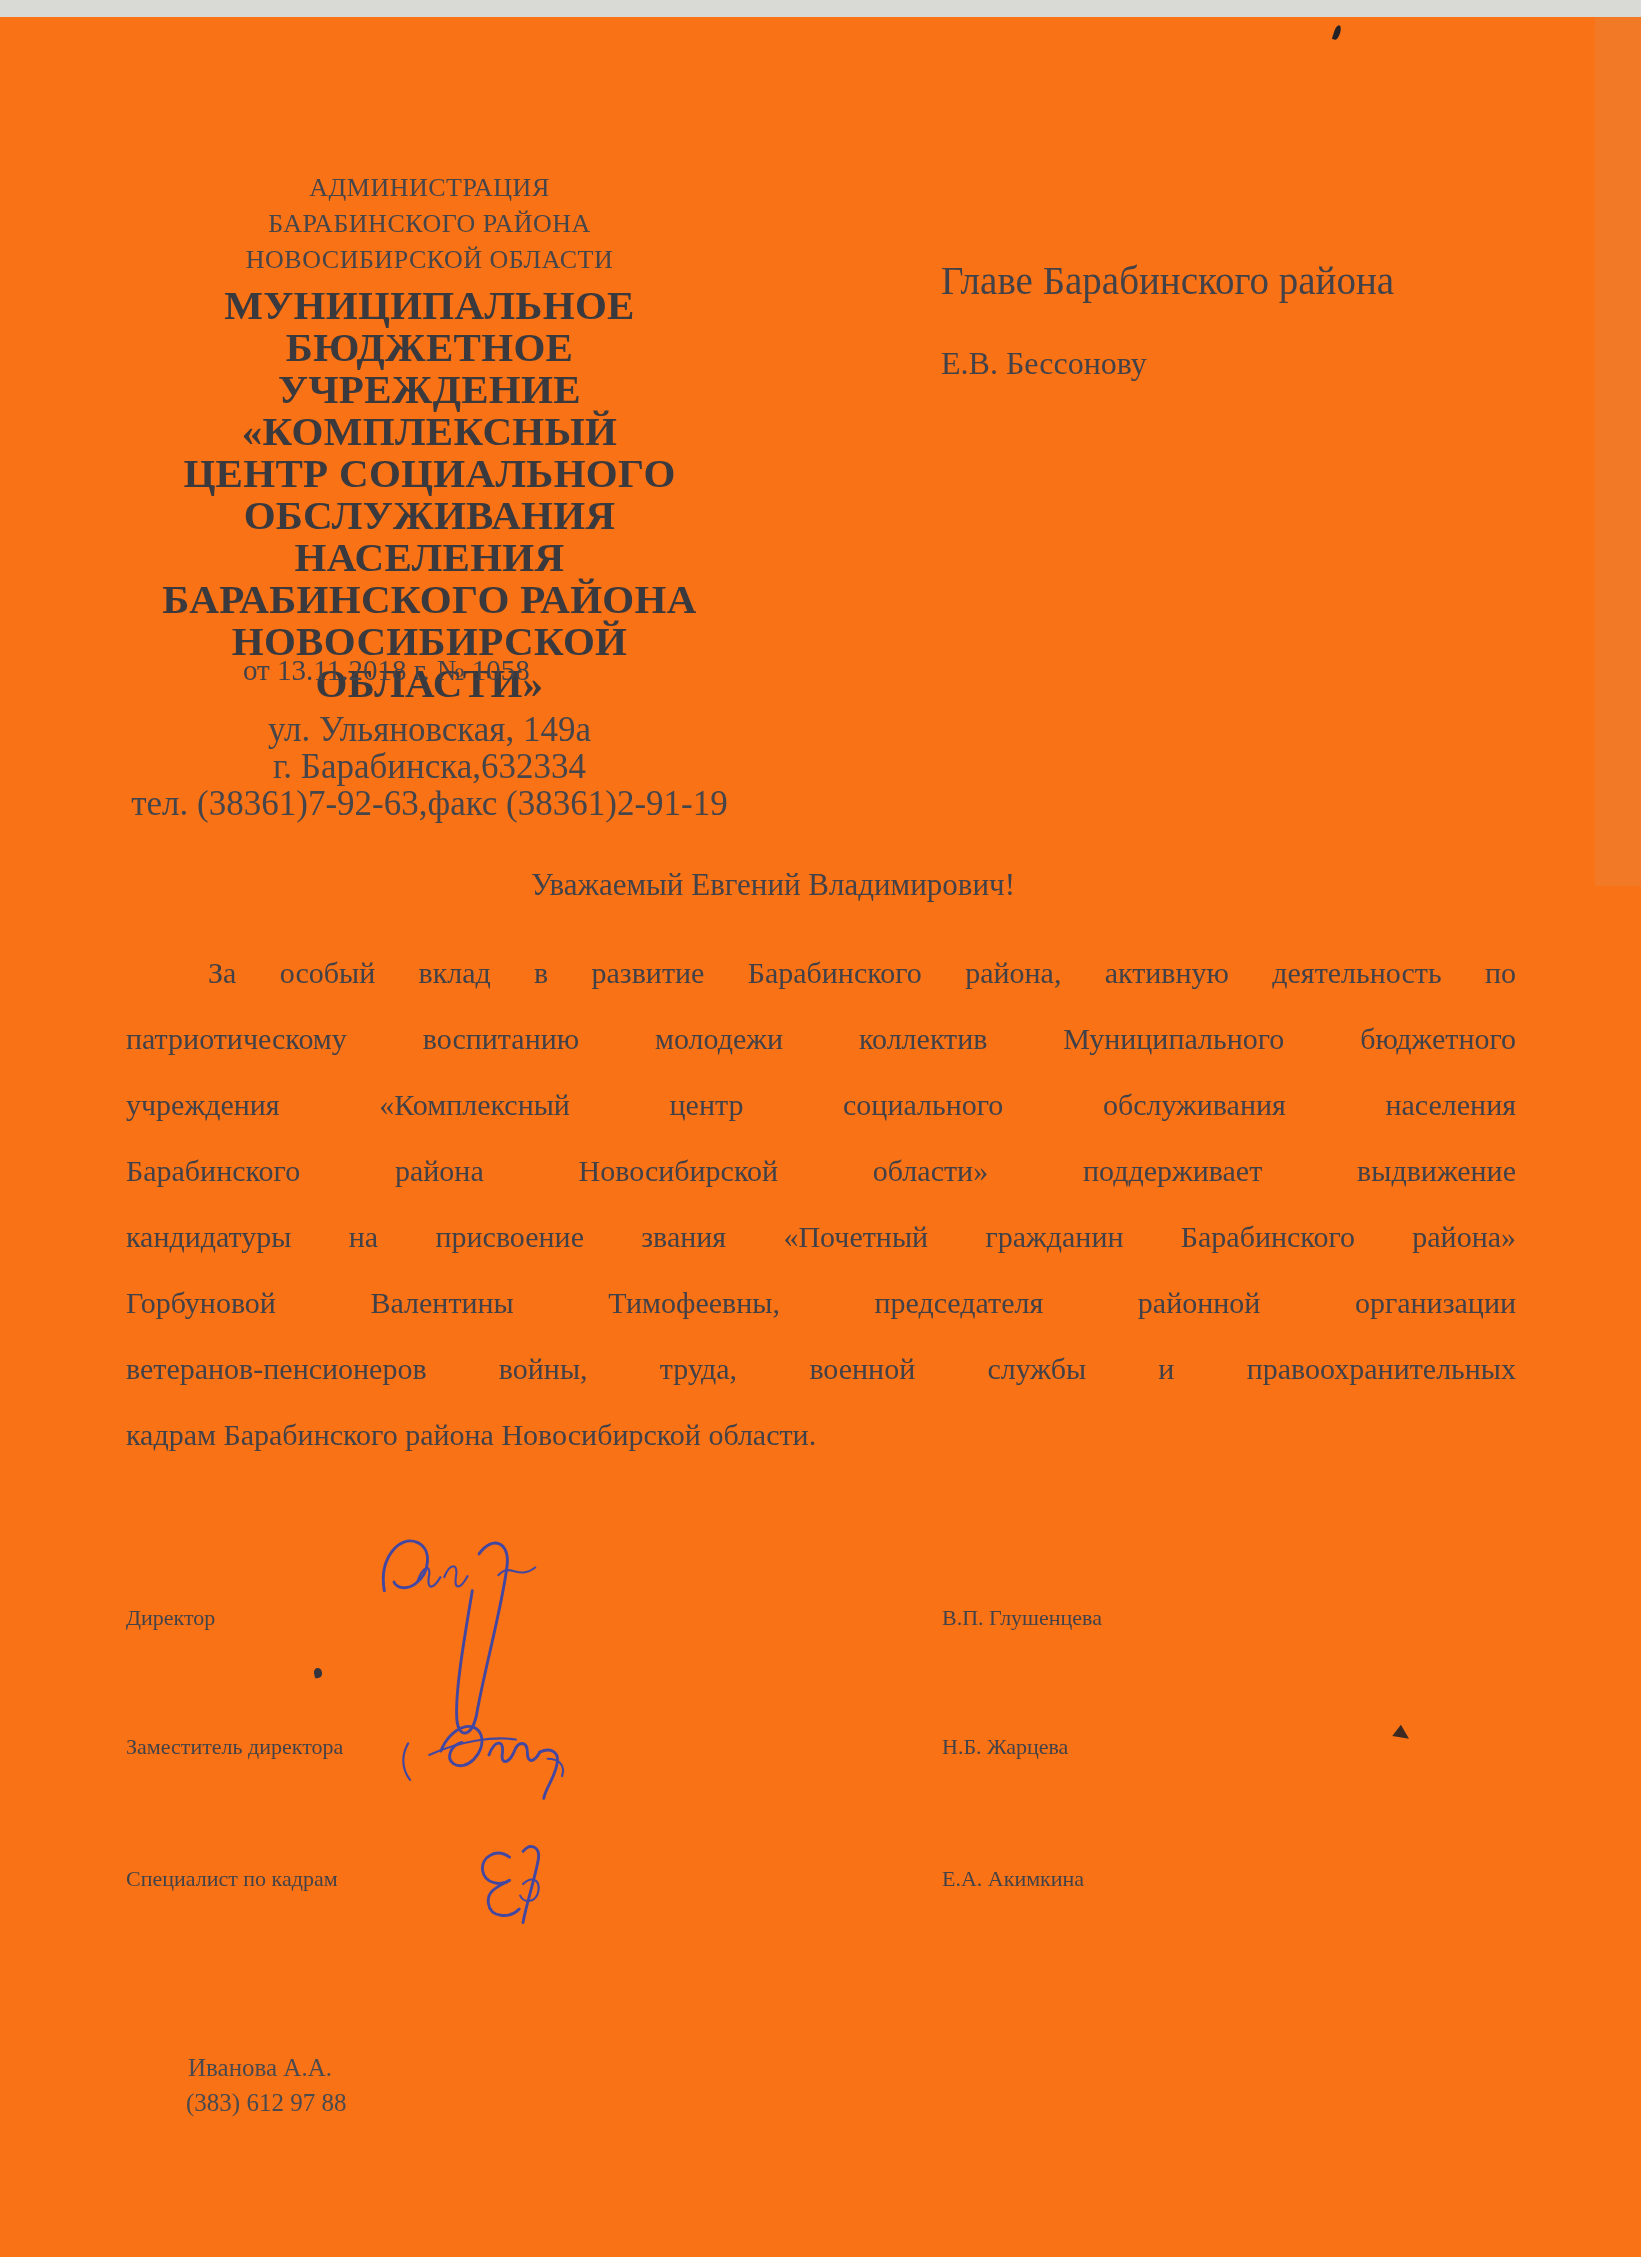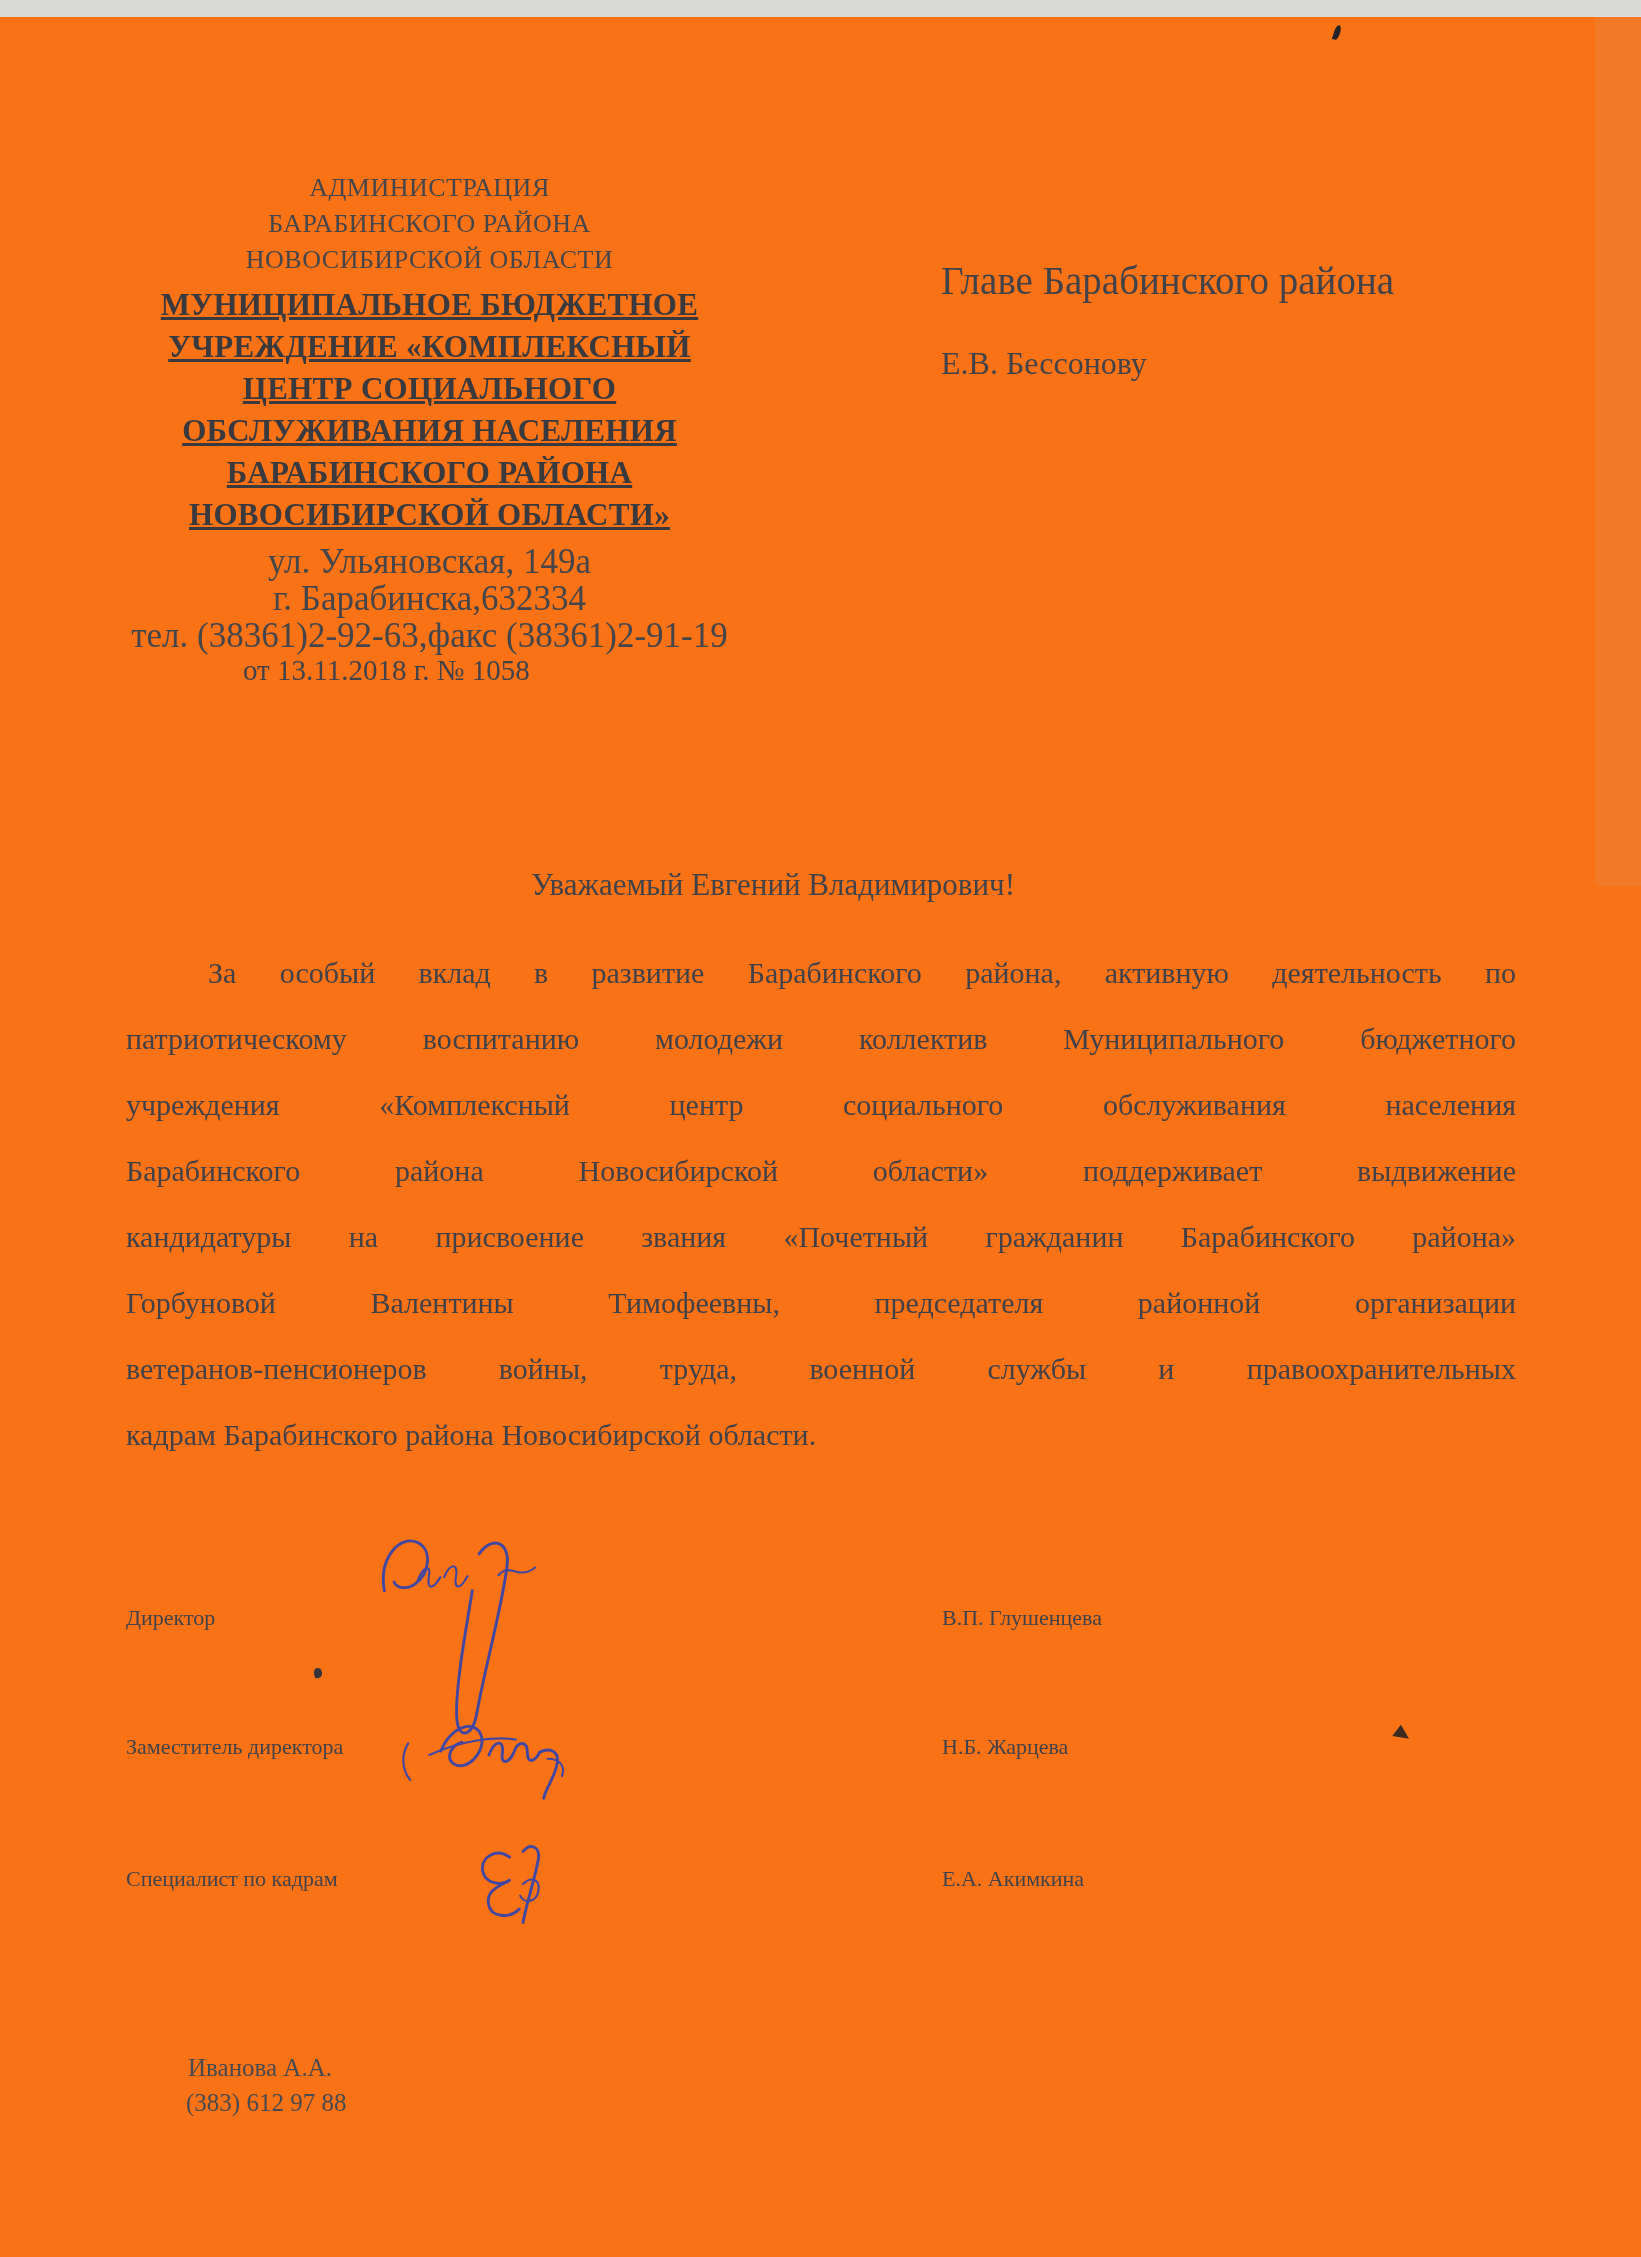--- a/index.html
+++ b/index.html
@@ -5,21 +5,21 @@
   html,body{margin:0;padding:0;background:#d9d9d6;}
   .page{
     position:relative;width:1641px;height:2257px;background:#f97316;
     font-family:"Liberation Serif","DejaVu Serif",serif;color:#403f44;
     overflow:hidden;margin:17px auto;
   }
   .abs{position:absolute;}
   
   .lh{left:130px;top:153px;width:599px;text-align:center;}
   .lh-admin{font-size:26px;line-height:36px;letter-spacing:0.5px;color:#46454a;}
-  .lh-org{font-size:31px;line-height:42px;font-weight:bold;color:#3a393e;letter-spacing:0.3px;margin-top:5.8px;text-decoration:underline;}
+  .lh-org{font-size:41px;line-height:42px;font-weight:bold;color:#3a393e;letter-spacing:0.3px;margin-top:5.8px;}
   .lh-addr{font-size:35px;line-height:37px;margin-top:7.7px;color:#46454a;}
   .ref1{left:243px;top:637px;font-size:29px;color:#434248;}
   .ref2{left:185px;top:680px;font-size:29px;color:#434248;white-space:nowrap;}
   .blank{display:inline-block;border-bottom:1.9px solid #55545c;height:23px;vertical-align:-5.8px;margin:0 8.7px;}
   .blank1{width:70px;}
   .blank2{width:182px;}
   
   .addr-line1{left:941px;top:241px;font-size:39px;color:#434248;}
   .addr-line2{left:941px;top:328px;font-size:32px;color:#434248;}
   
@@ -64,21 +64,21 @@
       <div>МУНИЦИПАЛЬНОЕ БЮДЖЕТНОЕ</div>
       <div>УЧРЕЖДЕНИЕ «КОМПЛЕКСНЫЙ</div>
       <div>ЦЕНТР СОЦИАЛЬНОГО</div>
       <div>ОБСЛУЖИВАНИЯ НАСЕЛЕНИЯ</div>
       <div>БАРАБИНСКОГО РАЙОНА</div>
       <div>НОВОСИБИРСКОЙ ОБЛАСТИ»</div>
     </div>
     <div class="lh-addr">
       <div>ул. Ульяновская, 149а</div>
       <div>г. Барабинска,632334</div>
-      <div>тел. (38361)2-92-63,факс (38361)2-91-19</div>
+      <div>тел. (38361)7-92-63,факс (38361)2-91-19</div>
     </div>
   </div>
 
   <div class="abs ref1">от 13.11.2018 г. № 1058</div>
 
 
   <div class="abs addr-line1">Главе Барабинского района</div>
   <div class="abs addr-line2">Е.В. Бессонову</div>
 
   <div class="abs salut">Уважаемый Евгений Владимирович!</div>

